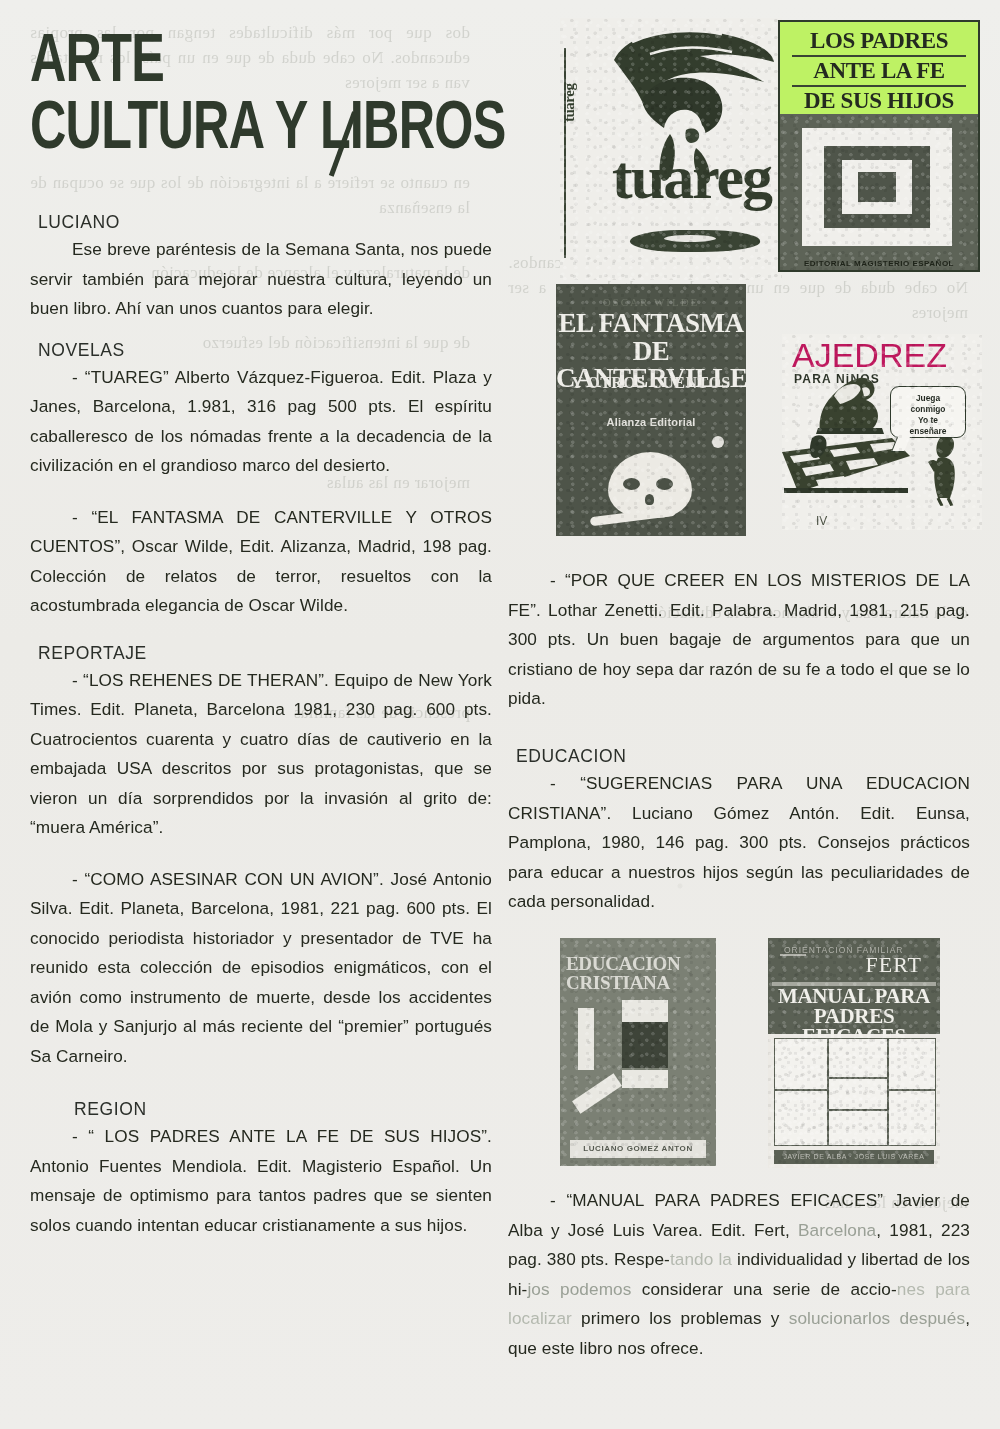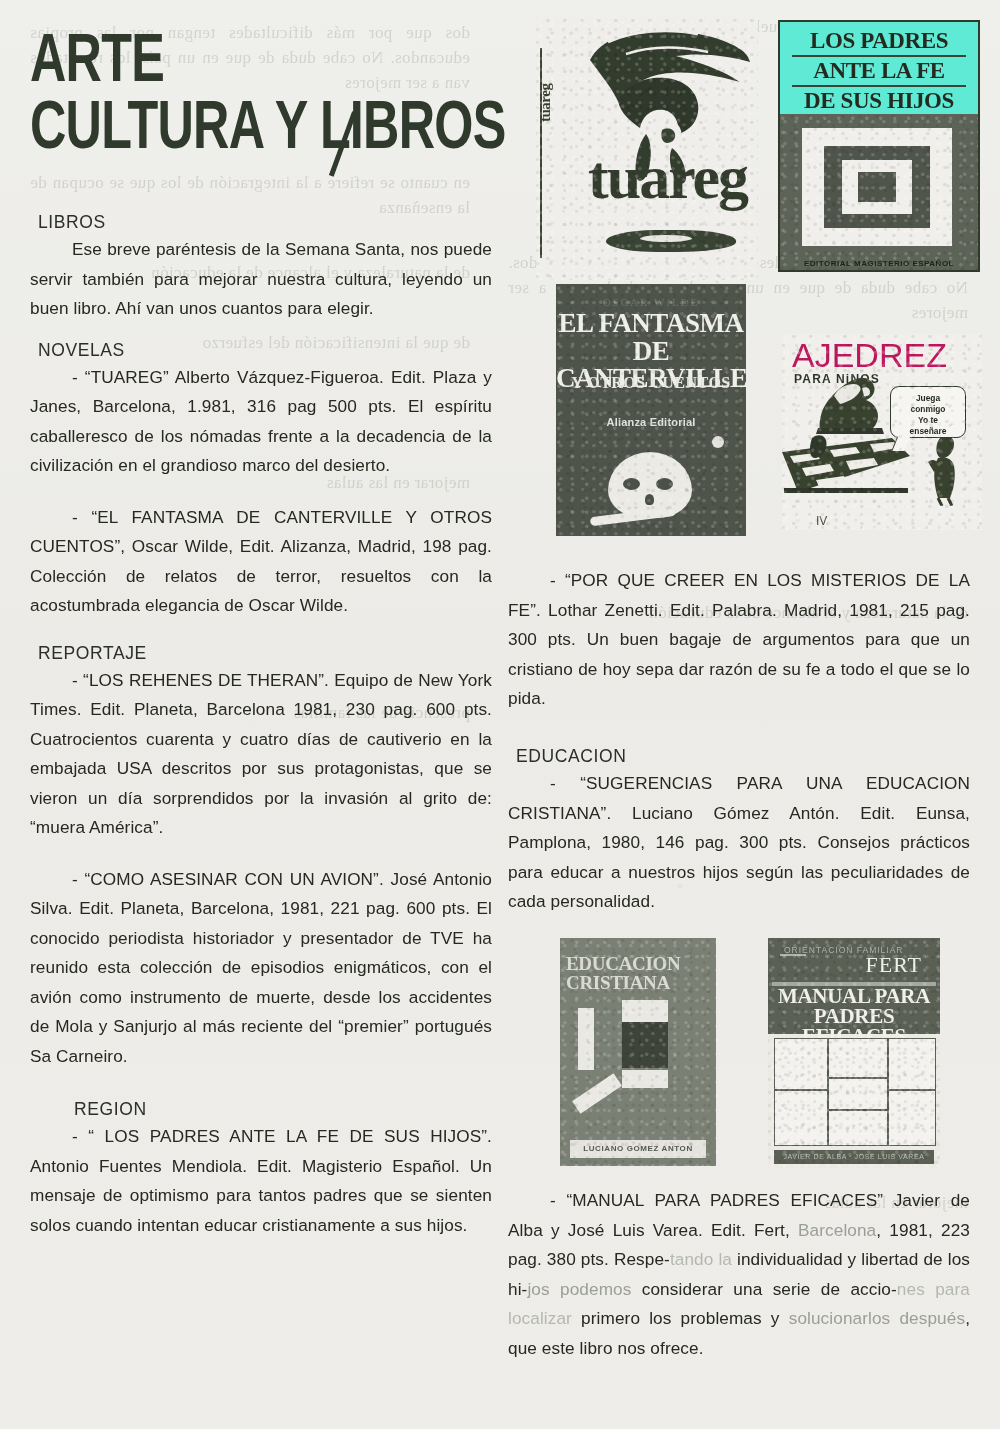--- a/index.html
+++ b/index.html
@@ -135,21 +135,21 @@
     background-image:
       radial-gradient(circle at 20% 30%, rgba(255,255,255,.35) 0 1.5px, rgba(0,0,0,0) 2px),
       radial-gradient(circle at 70% 15%, rgba(0,0,0,.16) 0 1.5px, rgba(0,0,0,0) 2px),
       radial-gradient(circle at 45% 70%, rgba(255,255,255,.30) 0 1.5px, rgba(0,0,0,0) 2px),
       radial-gradient(circle at 85% 80%, rgba(0,0,0,.14) 0 1.5px, rgba(0,0,0,0) 2px),
       radial-gradient(circle at 10% 88%, rgba(0,0,0,.12) 0 1.5px, rgba(0,0,0,0) 2px);
     background-size: 14px 14px, 17px 17px, 11px 11px, 19px 19px, 13px 13px;
   }
 
   
-  #cover-tuareg { left: 536px; top: 18px; width: 222px; height: 262px; background: #efeeea; }
+  #cover-tuareg { left: 560px; top: 18px; width: 222px; height: 262px; background: #efeeea; }
   .tuareg-spine {
     position: absolute; left: 4px; top: 30px; width: 16px; height: 210px;
     border-left: 2px solid #3a4434;
   }
   .tuareg-spine-text {
     position: absolute; left: 1px; top: 104px;
     transform: rotate(-90deg); transform-origin: left top;
     font-family: "Liberation Serif", serif;
     font-weight: 700; font-size: 15px; color: #35402f; letter-spacing: -.5px;
   }
@@ -169,21 +169,21 @@
   }
   .tuareg-bar::after {
     content:""; position:absolute; left:34px; top:5px; width:52px; height:7px;
     background:#e8e7e2; border-radius: 50%;
   }
 
   
   #cover-padresfe { left: 778px; top: 20px; width: 198px; height: 248px;
                     border: 2.5px solid #2f3a2c; background: #f2f1ed; }
   .pf-titlebox { position: absolute; left: 0; right: 0; top: 0; height: 92px;
-                 background: #5eead4; padding: 7px 8px 0 8px; box-sizing: border-box; }
+                 background: #bef264; padding: 7px 8px 0 8px; box-sizing: border-box; }
   .pf-t {
     font-family: "Liberation Serif", serif; font-weight: 700;
     text-align: center; color: #242a20; line-height: 1.04;
     font-size: 23px; letter-spacing: -0.4px;
   }
   .pf-rule { height: 2px; background:#3a4434; margin: 2px 4px; }
   .pf-author {
     text-align: center; font-size: 9.2px; font-weight: 700;
     letter-spacing: .4px; color: #2b3226; margin-top: 5px;
   }
@@ -345,21 +345,21 @@
   <div class="masthead">
     <div class="masthead-line l1">ARTE</div>
     <div class="masthead-line l2">CULTURA Y LIBROS</div>
   </div>
   <div class="slash-mark"></div>
 
   <div class="folio">PAGINA 16</div>
 
   <div class="col col-left" style="top:212px;">
 
-    <h2 class="sect-head">LIBROS</h2>
+    <h2 class="sect-head">LUCIANO</h2>
     <p class="body">Ese breve paréntesis de la Semana Santa, nos puede servir también para mejorar nuestra cultura, leyendo un buen libro. Ahí van unos cuantos para elegir.</p>
 
     <h2 class="sect-head" style="margin-top:12px;">NOVELAS</h2>
     <p class="body">- “TUAREG” Alberto Vázquez-Figueroa. Edit. Plaza y Janes, Barcelona, 1.981, 316 pag 500 pts. El espíritu caballeresco de los nómadas frente a la decadencia de la civilización en el grandioso marco del desierto.</p>
     <p class="body" style="margin-top:22px;">- “EL FANTASMA DE CANTERVILLE Y OTROS CUENTOS”, Oscar Wilde, Edit. Alizanza, Madrid, 198 pag. Colección de relatos de terror, resueltos con la acostumbrada elegancia de Oscar Wilde.</p>
 
     <h2 class="sect-head" style="margin-top:22px;">REPORTAJE</h2>
     <p class="body">- “LOS REHENES DE THERAN”. Equipo de New York Times. Edit. Planeta, Barcelona 1981, 230 pag. 600 pts. Cuatrocientos cuarenta y cuatro días de cautiverio en la embajada USA descritos por sus protagonistas, que se vieron un día sorprendidos por la invasión al grito de: “muera América”.</p>
     <p class="body" style="margin-top:22px;">- “COMO ASESINAR CON UN AVION”. José Antonio Silva. Edit. Planeta, Barcelona, 1981, 221 pag. 600 pts. El conocido periodista historiador y presentador de TVE ha reunido esta colección de episodios enigmáticos, con el avión como instrumento de muerte, desde los accidentes de Mola y Sanjurjo al más reciente del “premier” portugués Sa Carneiro.</p>
 

